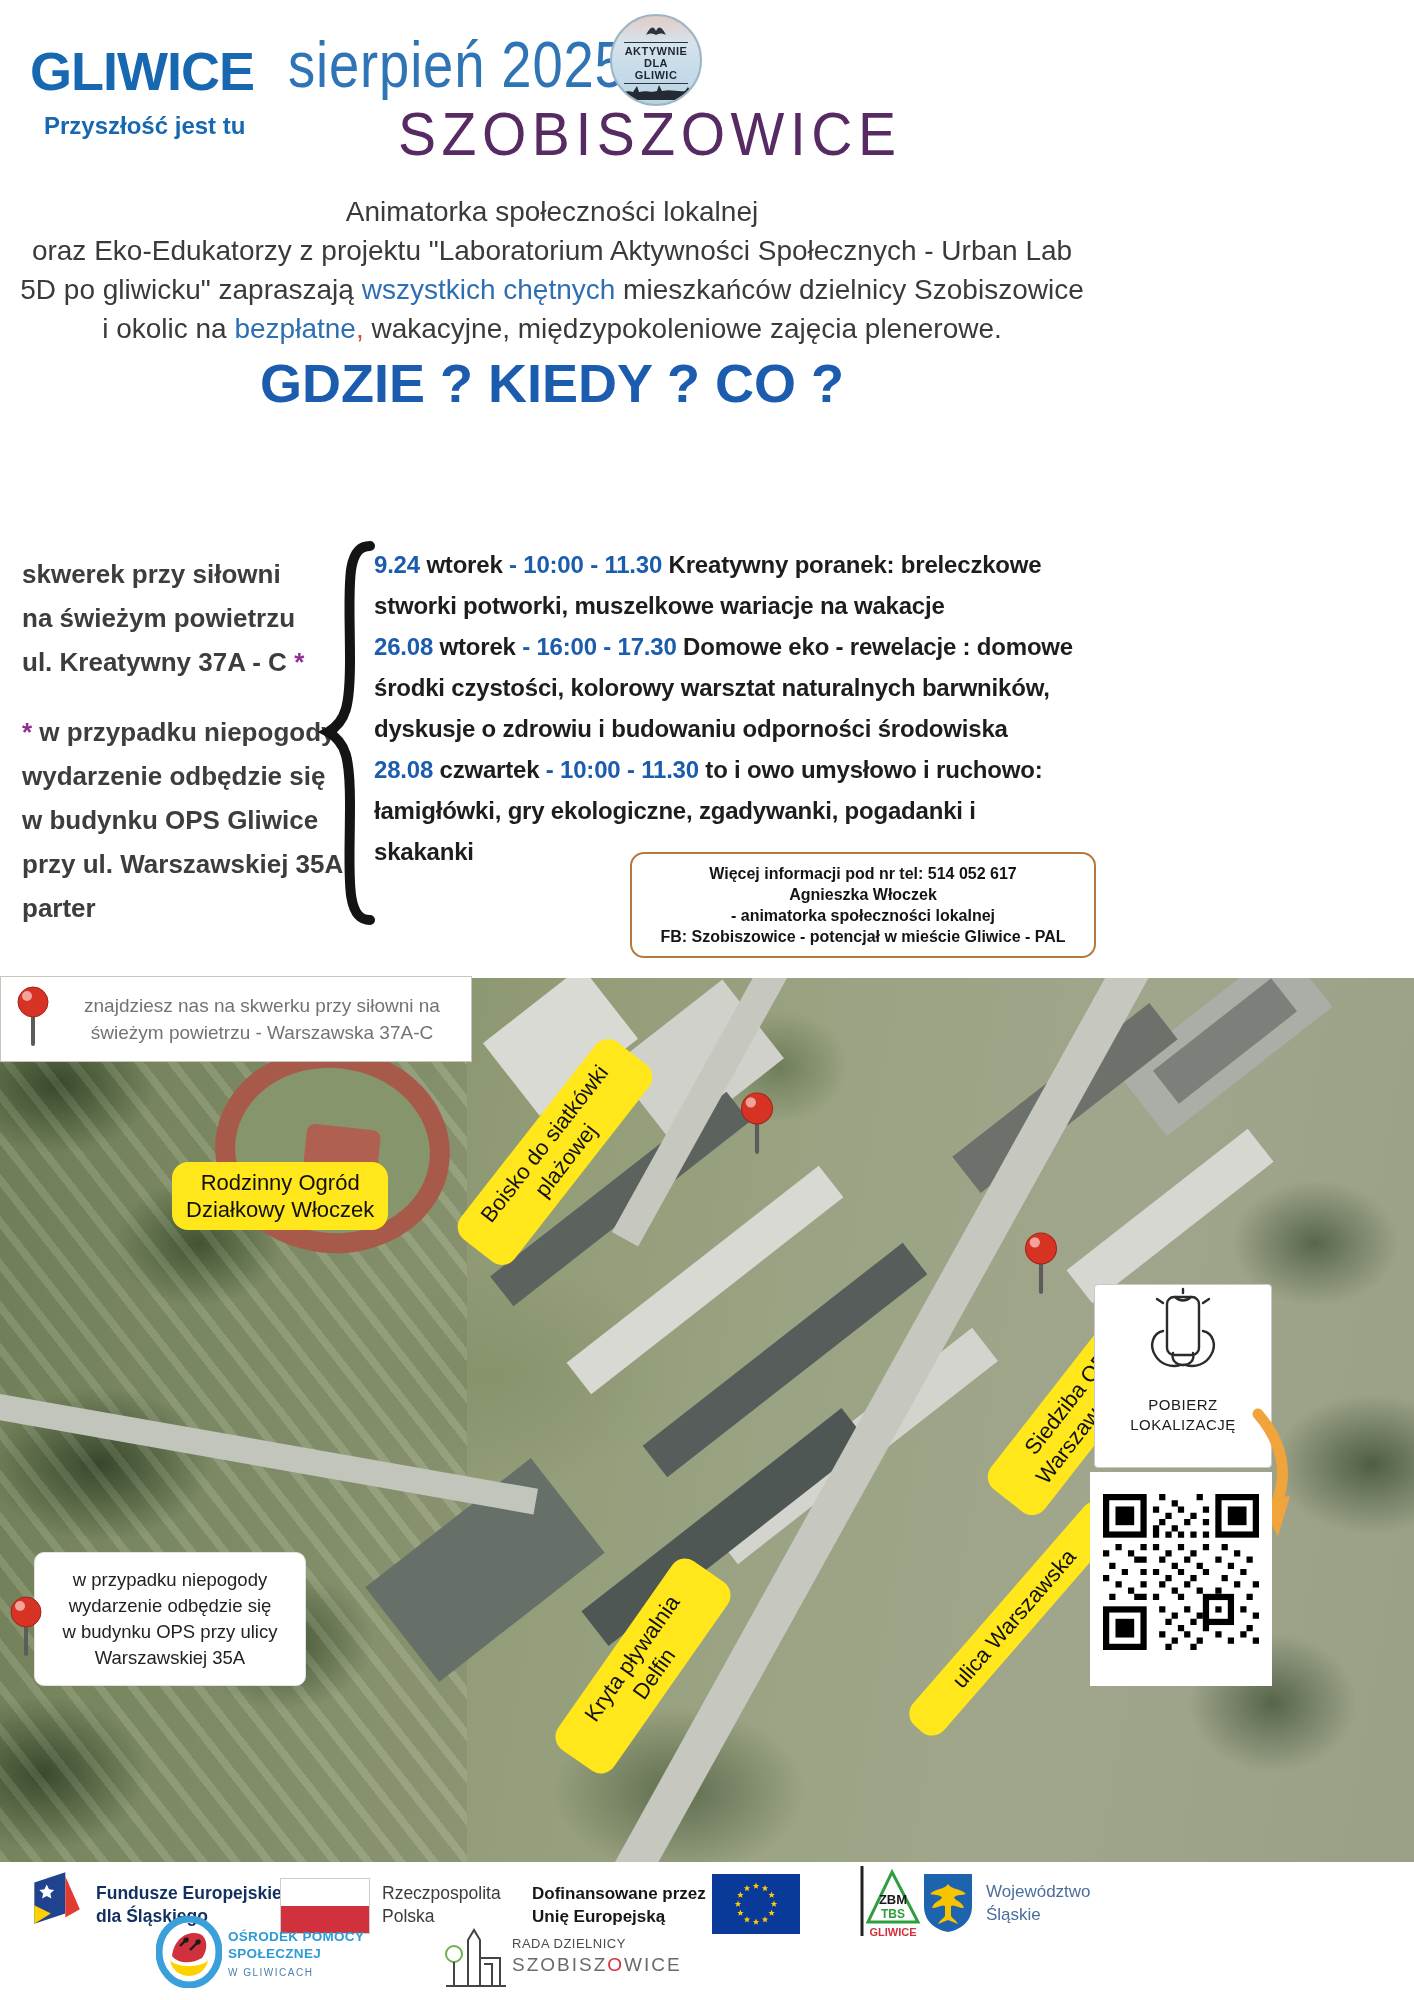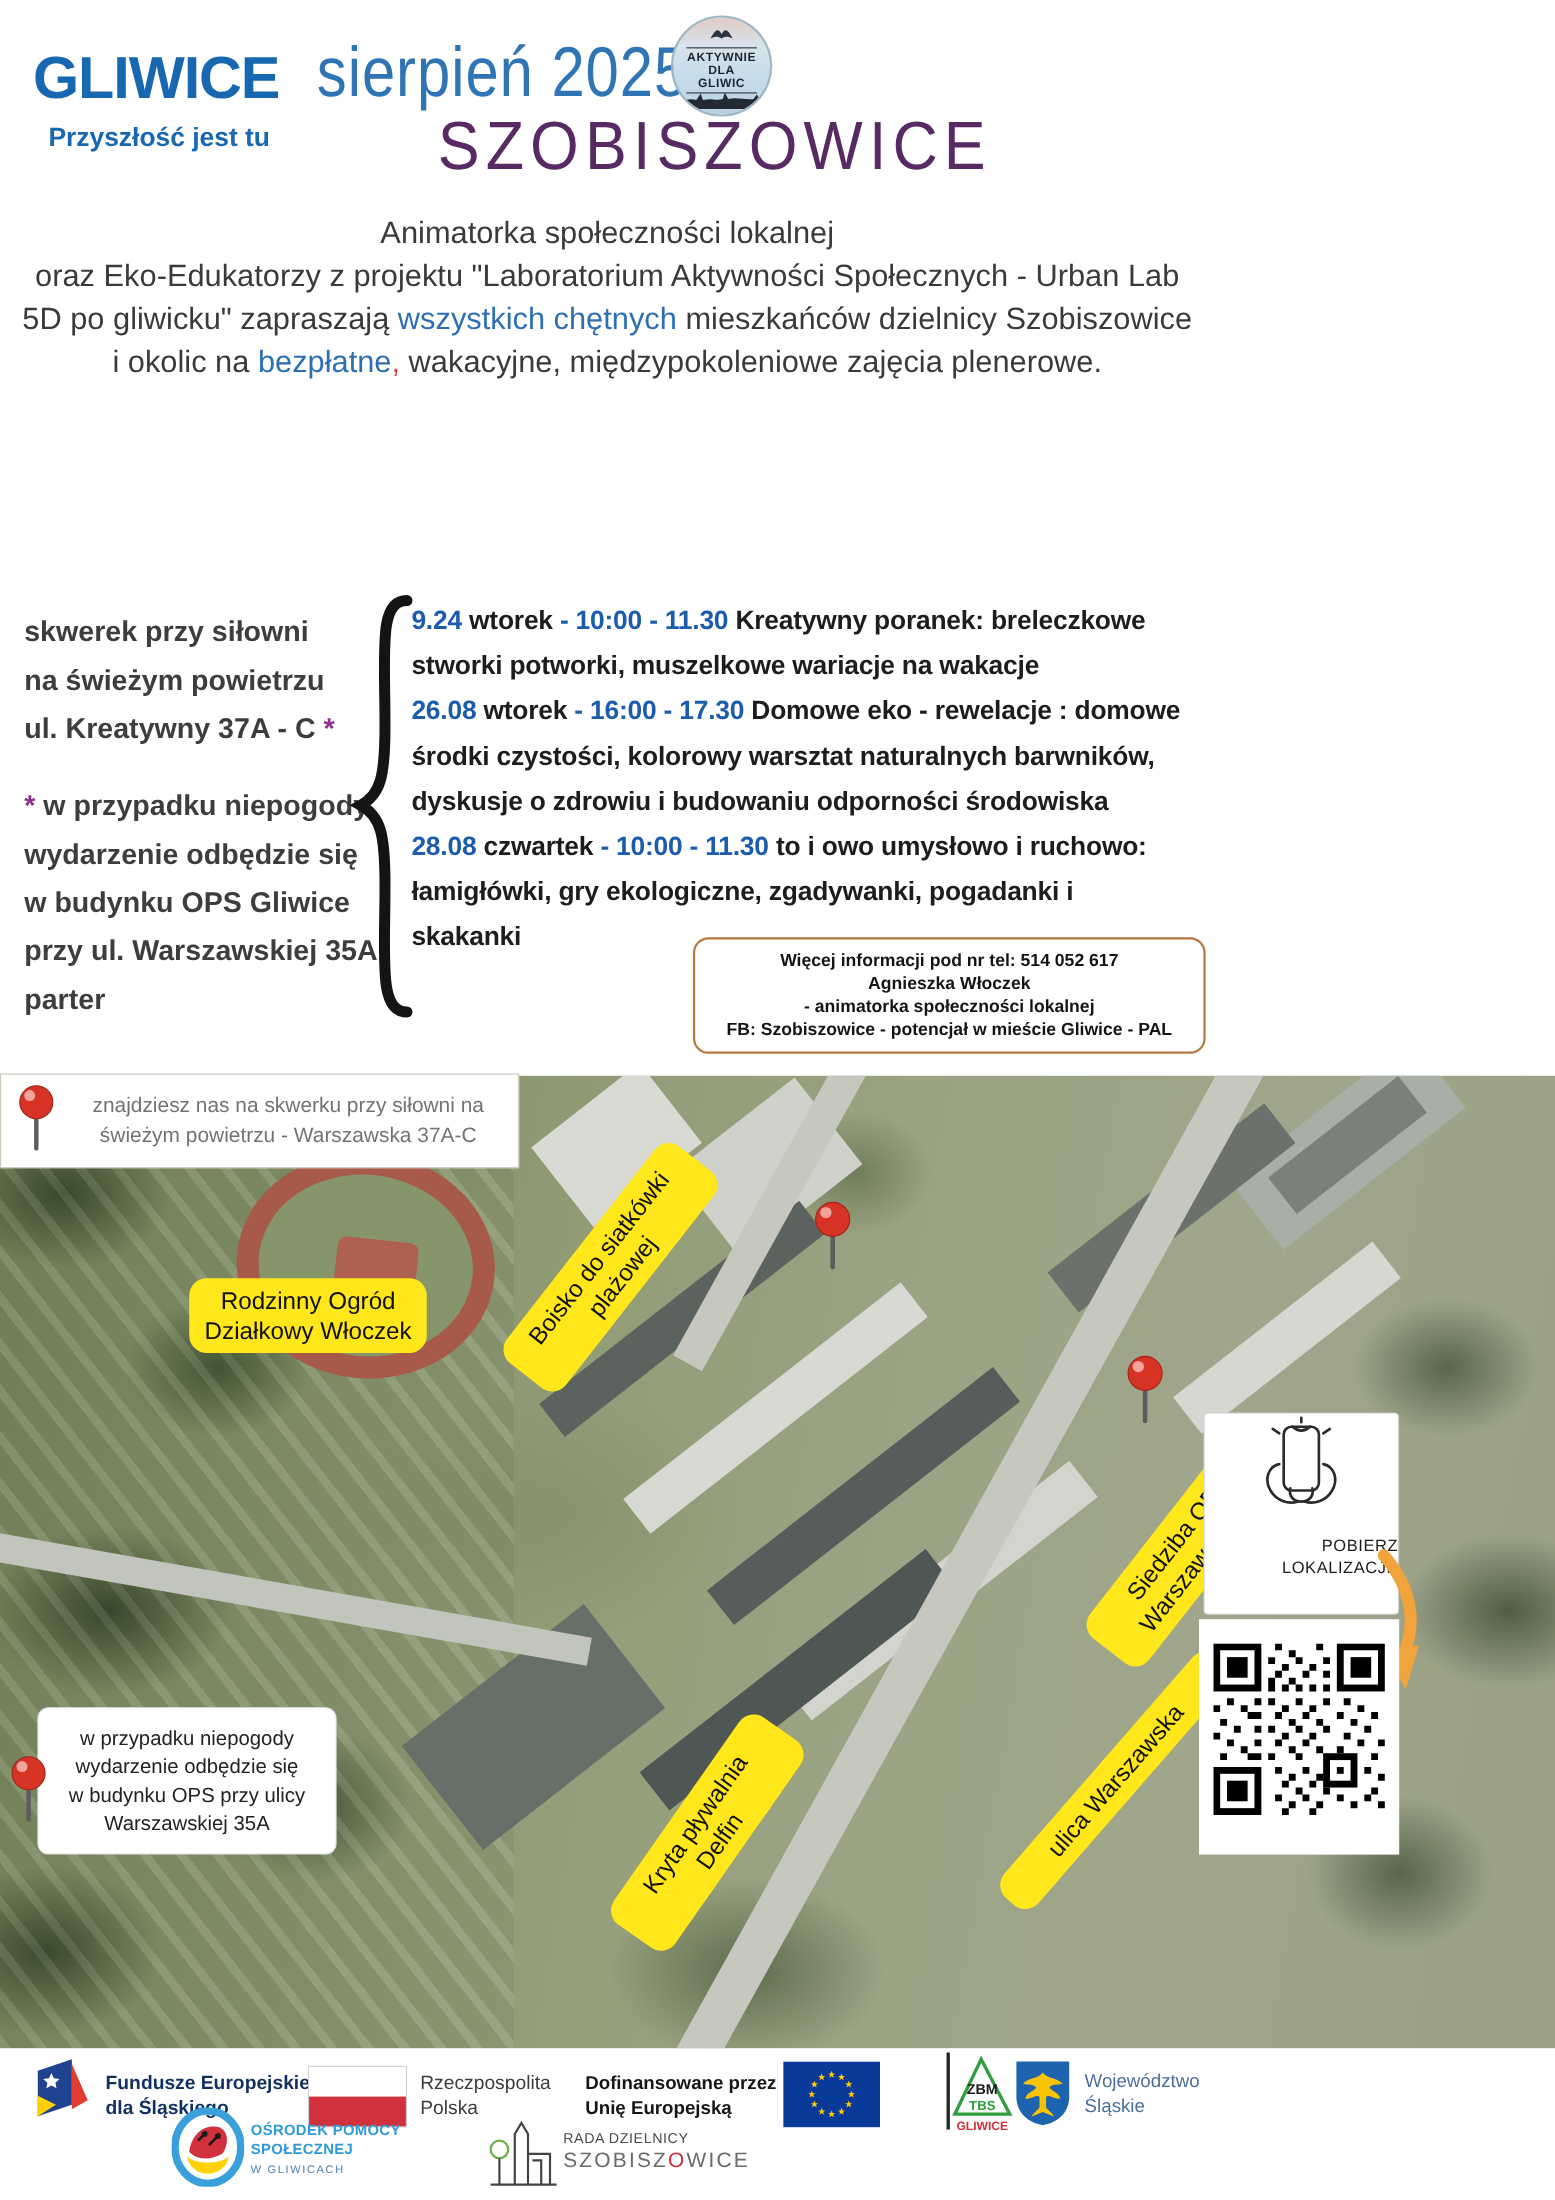--- a/index.html
+++ b/index.html
@@ -71,21 +71,21 @@
   .topnote { position:absolute; left:0; top:976px; width:472px; height:86px; background:#fff; border:1px solid #cbc4b8;
              display:flex; align-items:center; }
   .topnote-text { flex:1; text-align:center; color:#737373; font-size:19px; line-height:27px; white-space:nowrap; }
   .topnote .pin { position:static; margin-left:12px; }
 
   .bottomnote { position:absolute; left:34px; top:1552px; width:272px; background:#fff; border:1px solid #e2e2e2; border-radius:10px;
                 padding:14px 6px; text-align:center; color:#222; font-size:18.5px; line-height:26px; }
 
   .download { position:absolute; left:1094px; top:1284px; width:178px; height:184px; background:#fff; border:1px solid #c9c9c9;
               border-radius:4px; text-align:center; }
-  .download-text { font-size:15px; color:#1c1c1c; letter-spacing:.5px; line-height:20px; margin-top:2px;text-align:right; }
+  .download-text { font-size:15px; color:#1c1c1c; letter-spacing:.5px; line-height:20px; margin-top:2px; }
   .qr { position:absolute; left:1090px; top:1472px; width:182px; height:214px; background:#fff; text-align:center; }
   .qr svg { margin-top:22px; }
   .arrow { position:absolute; left:1244px; top:1408px; }
 
   
   .f-abs { position:absolute; }
   .f-funds-text { left:96px; top:1882px; color:#12305f; font-size:17.5px; font-weight:700; line-height:23px; }
   .f-flag { left:280px; top:1878px; width:90px; height:56px; border:1px solid #ccc; }
   .f-flag .w { height:50%; background:#fff; } .f-flag .r { height:50%; background:#d0313c; }
   .f-poland { left:382px; top:1882px; color:#3c3c3c; font-size:17.5px; font-weight:500; line-height:23px; }
@@ -128,20 +128,21 @@
 
   <div class="district">SZOBISZOWICE</div>
 
   <div class="intro">
     <div class="row">Animatorka społeczności lokalnej</div>
     <div class="row">oraz Eko-Edukatorzy  z projektu "Laboratorium Aktywności Społecznych - Urban Lab</div>
     <div class="row"><span>5D po gliwicku" zapraszają </span><span class="c-blue">wszystkich chętnych</span><span> mieszkańców dzielnicy Szobiszowice</span></div>
     <div class="row"><span>i okolic na </span><span class="c-blue">bezpłatne</span><span class="c-orange">,</span><span> wakacyjne, międzypokoleniowe zajęcia plenerowe.</span></div>
   </div>
 
+  <div class="heading">GDZIE ? KIEDY ? CO ?</div>
 
   <div class="loc loc1">
     <span>skwerek przy siłowni</span><br>
     <span>na świeżym powietrzu</span><br>
     <span>ul. Kreatywny 37A - C</span> <span class="purple">*</span>
   </div>
   <div class="loc loc2">
     <span class="purple">*</span> <span>w przypadku niepogody</span><br>
     <span>wydarzenie odbędzie się</span><br>
     <span>w budynku OPS Gliwice</span><br>

